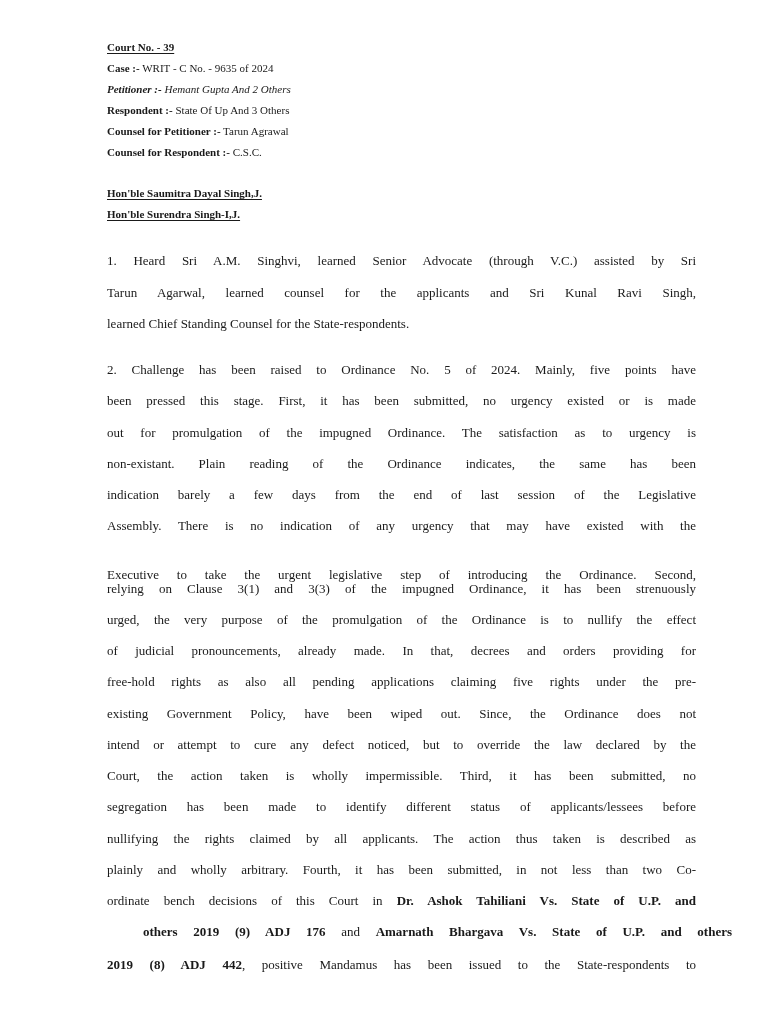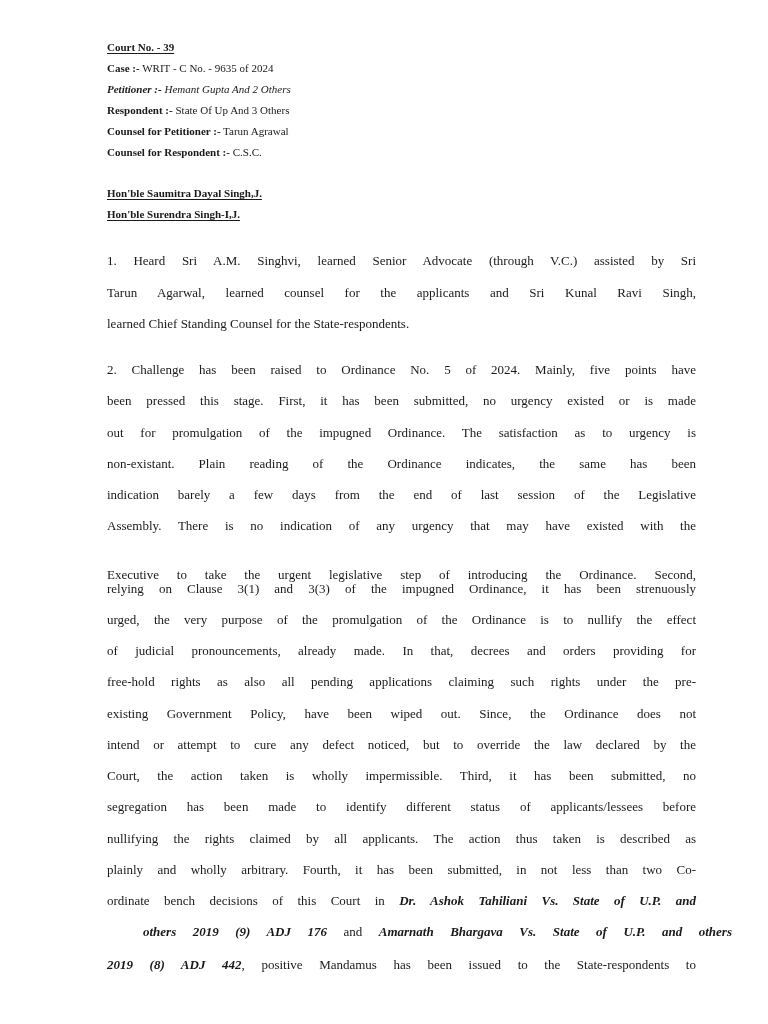--- a/index.html
+++ b/index.html
@@ -36,21 +36,21 @@
       width: 589px;
       font-size: 13px;
       line-height: 21px;
       white-space: nowrap;
       text-align: justify;
       text-align-last: justify;
     }
     .body-line.last {
       text-align-last: left;
     }
-    .bi { font-weight: bold; font-style: italic; }
+    .bi { font-weight: bold; }
   </style>
 </head>
 <body>
 
 <div class="page">
 
   <div class="hdr-line" style="top:37px;">
     <b class="u">Court No. - 39</b>
   </div>
   <div class="hdr-line" style="top:58px;">
@@ -86,21 +86,21 @@
     <div class="body-line" style="top:359px;">2. Challenge has been raised to Ordinance No. 5 of 2024. Mainly, five points have</div>
     <div class="body-line" style="top:390px;">been pressed this stage. First, it has been submitted, no urgency existed or is made</div>
     <div class="body-line" style="top:422px;">out for promulgation of the impugned Ordinance. The satisfaction as to urgency is</div>
     <div class="body-line" style="top:453px;">non-existant. Plain reading of the Ordinance indicates, the same has been</div>
     <div class="body-line" style="top:484px;">indication barely a few days from the end of last session of the Legislative</div>
     <div class="body-line" style="top:515px;">Assembly.  There is no indication of any urgency that may have existed with the</div>
     <div class="body-line" style="top:546px;margin-top:18px;">Executive to take the urgent legislative step of introducing the Ordinance. Second,</div>
     <div class="body-line" style="top:578px;">relying on Clause 3(1) and 3(3) of the impugned Ordinance, it has been strenuously</div>
     <div class="body-line" style="top:609px;">urged, the very purpose of the promulgation of the Ordinance is to nullify the effect</div>
     <div class="body-line" style="top:640px;">of judicial pronouncements, already made. In that, decrees and orders providing for</div>
-    <div class="body-line" style="top:671px;">free-hold rights as also all pending applications claiming such rights under the pre-</div>
+    <div class="body-line" style="top:671px;">free-hold rights as also all pending applications claiming five rights under the pre-</div>
     <div class="body-line" style="top:703px;">existing Government Policy, have been wiped out. Since, the Ordinance does not</div>
     <div class="body-line" style="top:734px;">intend or attempt to cure any defect noticed, but to override the law declared by the</div>
     <div class="body-line" style="top:765px;">Court, the action taken is wholly impermissible. Third, it has been submitted, no</div>
     <div class="body-line" style="top:796px;">segregation has been made to identify different status of applicants/lessees before</div>
     <div class="body-line" style="top:828px;">nullifying the rights claimed by all applicants. The action thus taken is described as</div>
     <div class="body-line" style="top:859px;">plainly and wholly arbitrary. Fourth, it has been submitted, in not less than two Co-</div>
     <div class="body-line" style="top: 890px; white-space: normal; height: 21px; overflow: visible;"><span>ordinate bench decisions of this Court in </span><span class="bi">Dr. Ashok Tahiliani Vs. State of U.P. and</span></div>
     <div class="body-line" style="top: 921px; white-space: normal; height: 21px; overflow: visible; margin-left: 36px;"><span class="bi">others 2019 (9) ADJ 176</span><span> and </span><span class="bi">Amarnath Bhargava Vs. State of U.P. and others</span></div>
     <div class="body-line" style="top: 954px; white-space: normal; height: 21px; overflow: visible;"><span class="bi">2019 (8) ADJ 442</span><span>, positive Mandamus has been issued to the State-respondents to</span></div>
   </div>

